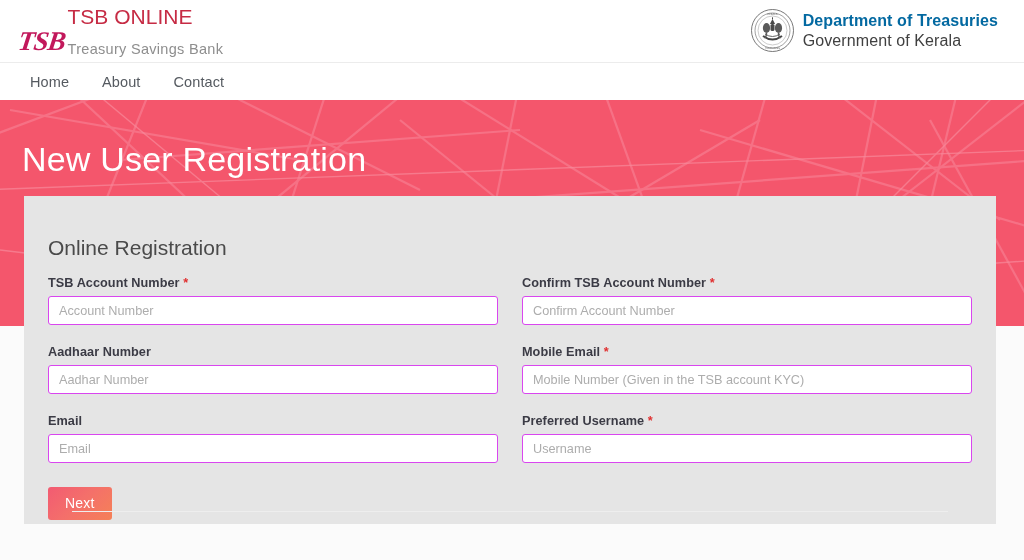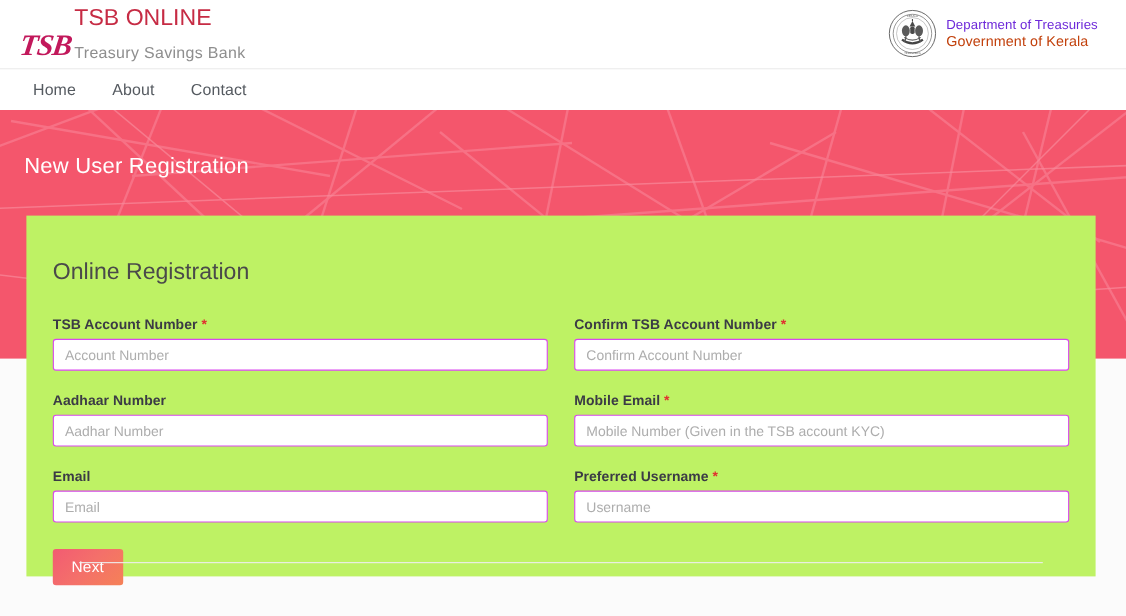--- a/index.html
+++ b/index.html
@@ -36,22 +36,22 @@
     font-weight: 400; line-height: 1.05;
   }
   .brand-sub {
     font-size: 14.5px; color: #8e8e8e; letter-spacing: 0.3px;
     margin-top: 14px; line-height: 1;
   }
 
   .gov { position: absolute; right: 26px; top: 8px; display: flex; align-items: center; gap: 8px; }
   .gov-emblem { width: 45px; height: 45px; }
   .gov-text { display: flex; flex-direction: column; line-height: 1.25; }
-  .gov-title { font-size: 12px; font-weight: normal; color: #6d28d9; letter-spacing: 0.1px; }
-  .gov-sub { font-size: 13px; color: #c2410c; letter-spacing: 0.1px; }
+  .gov-title { font-size: 16px; font-weight: bold; color: #0369a1; letter-spacing: 0.1px; }
+  .gov-sub { font-size: 16px; color: #404040; letter-spacing: 0.1px; }
 
   
   .navbar {
     position: absolute; top: 62px; left: 0;
     width: 1024px; height: 38px;
     background: #ffffff;
     border-top: 1px solid #ececec;
     display: flex; align-items: center;
     padding-left: 30px;
   }
@@ -64,37 +64,37 @@
   
   .banner {
     position: absolute; top: 100px; left: 0;
     width: 1024px; height: 226px;
     background: #f4566c;
     overflow: hidden;
   }
   .banner svg { position: absolute; top: 0; left: 0; }
   .banner-title {
     position: absolute; left: 22px; top: 40px;
-    font-size: 20px; color: #ffffff; font-weight: 400;
+    font-size: 34px; color: #ffffff; font-weight: 400;
     letter-spacing: 0.2px;
     z-index: 2;
   }
 
   
   .card {
     position: absolute; left: 24px; top: 196px;
     width: 972px; height: 328px;
-    background: #bef264;
+    background: #e5e5e5;
     z-index: 3;
   }
   .card-title {
     position: absolute; left: 24px; top: 40px;
     font-size: 21px; color: #4a4a4a; font-weight: 400;
   }
-  .form { position: absolute; left: 24px; top: 92px; width: 924px; }
+  .form { position: absolute; left: 24px; top: 80px; width: 924px; }
   .row { display: flex; gap: 24px; margin-bottom: 20px; }
   .field { width: 450px; }
   .field-label {
     font-size: 12.7px; font-weight: bold; color: #3b3b45;
     margin-bottom: 6px; letter-spacing: 0.05px;
   }
   .req { color: #e03030; font-weight: bold; }
   .field-input {
     display: block; width: 450px; height: 29px;
     border: 1px solid #d946ef; border-radius: 3px;

